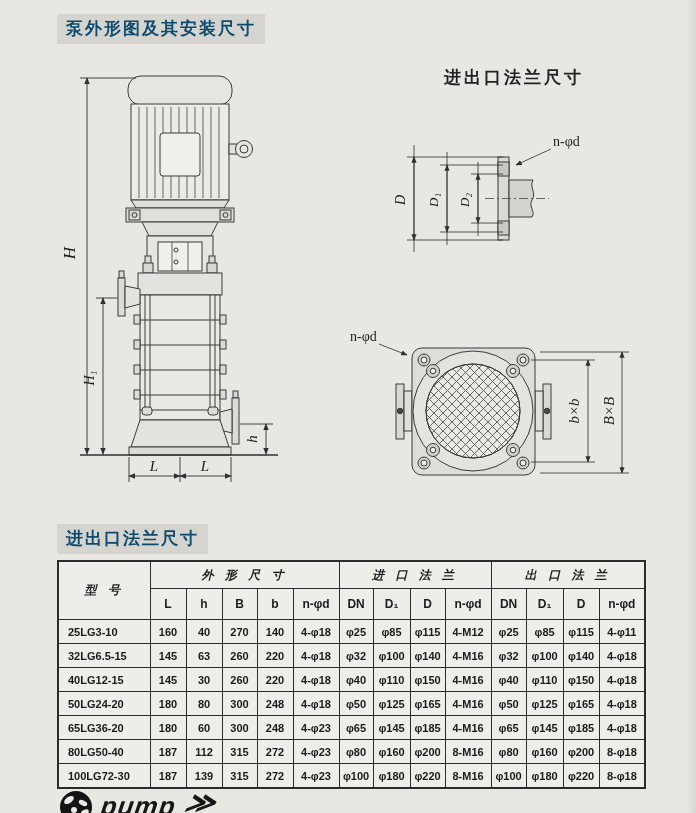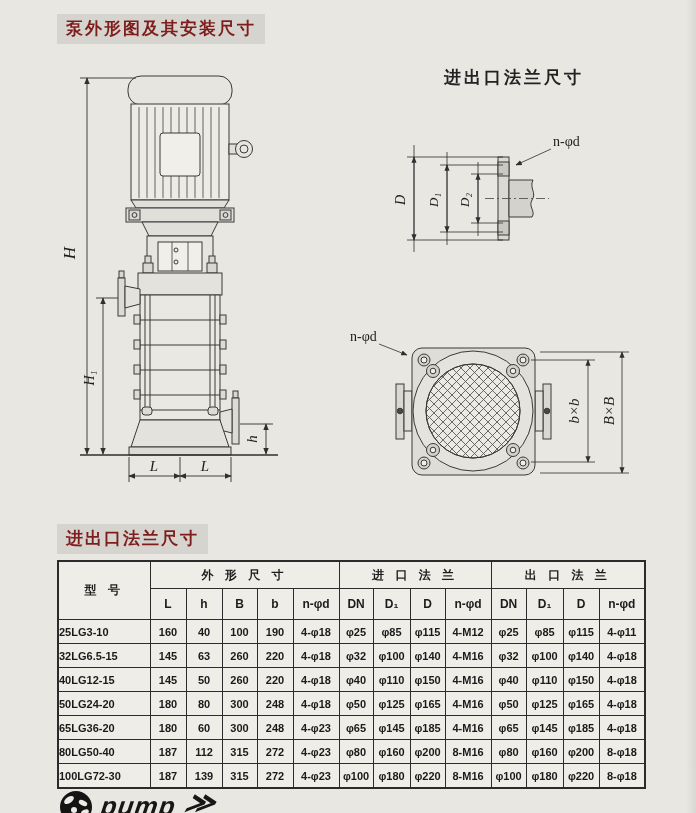--- a/index.html
+++ b/index.html
@@ -2,42 +2,42 @@
 <html><head>
 <meta charset="utf-8">
 <style>
   html,body{margin:0;padding:0;}
   body{font-family:"Liberation Sans",sans-serif;background:#b0aeaa;}
   #page{position:relative;width:696px;height:813px;background:#e9e7e2;overflow:hidden;
         box-shadow:0 0 4px rgba(0,0,0,.4);margin:0 auto;color:#1c1c1c;}
   .scan-edge{position:absolute;right:0;top:0;width:10px;height:100%;
         background:linear-gradient(to right,rgba(0,0,0,0),rgba(0,0,0,.07));pointer-events:none;}
   .sec-title{position:absolute;font-size:17px;font-weight:bold;letter-spacing:2px;
-        color:#7f1d1d;background:#d6d4cf;padding:3px 9px 4px 9px;white-space:nowrap;}
+        color:#0c4a6e;background:#d6d4cf;padding:3px 9px 4px 9px;white-space:nowrap;}
   .plain-title{position:absolute;font-size:17px;font-weight:bold;letter-spacing:3px;
         color:#222;white-space:nowrap;}
   #title1{left:57px;top:14px;}
   #title2{left:57px;top:524px;}
   #flangeTitle{left:444px;top:66px;}
   svg{position:absolute;overflow:visible;}
   #pumpSvg{left:50px;top:58px;}
   #sideFlangeSvg{left:385px;top:112px;}
   #topFlangeSvg{left:335px;top:323px;}
   .dimtext{font-family:"Liberation Serif",serif;font-style:italic;fill:#1d1d1d;}
   .callout{font-family:"Liberation Serif",serif;fill:#1d1d1d;}
   
   #flangeTable{position:absolute;left:57px;top:560px;width:587px;border-collapse:collapse;
         table-layout:fixed;background:#efede8;}
   #flangeTable th,#flangeTable td{border:1px solid #2b2b2b;text-align:center;
         font-size:11px;padding:0;overflow:hidden;white-space:nowrap;}
   #flangeTable{border:2px solid #2b2b2b;}
-  #flangeTable tr.grp th{height:26px;font-size:12px;font-weight:bold;letter-spacing:4px;}
+  #flangeTable tr.grp th{height:26px;font-size:12px;font-weight:bold;letter-spacing:4px;font-style:italic;}
   #flangeTable tr.sub th{height:30px;font-weight:bold;font-size:12px;letter-spacing:0;}
   #flangeTable td{height:23px;font-weight:bold;color:#1a1a1a;}
-  #flangeTable td.model{text-align:left;}
+  #flangeTable td.model{text-align:left;padding-left:9px;}
   th.modelHead{font-size:13px;font-weight:bold;letter-spacing:8px;}
   
   #brandText{position:absolute;left:101px;top:791px;font-size:26px;font-weight:bold;
         font-style:italic;transform:skewX(-8deg);color:#161616;letter-spacing:1px;}
   #brandChevrons{position:absolute;left:186px;top:786px;font-size:28px;font-weight:bold;
         font-style:italic;color:#161616;transform:skewX(-18deg);}
 </style>
 </head>
 <body>
 
@@ -288,22 +288,22 @@
           <th>D₁</th>
           <th>D</th>
           <th>n-φd</th>
         </tr>
     </thead>
     <tbody>
         <tr>
           <td class="model">25LG3-10</td>
           <td>160</td>
           <td>40</td>
-          <td>100</td>
-          <td>190</td>
+          <td>270</td>
+          <td>140</td>
           <td>4-φ18</td>
           <td>φ25</td>
           <td>φ85</td>
           <td>φ115</td>
           <td>4-M12</td>
           <td>φ25</td>
           <td>φ85</td>
           <td>φ115</td>
           <td>4-φ11</td>
         </tr>
@@ -319,21 +319,21 @@
           <td>φ140</td>
           <td>4-M16</td>
           <td>φ32</td>
           <td>φ100</td>
           <td>φ140</td>
           <td>4-φ18</td>
         </tr>
         <tr>
           <td class="model">40LG12-15</td>
           <td>145</td>
-          <td>50</td>
+          <td>30</td>
           <td>260</td>
           <td>220</td>
           <td>4-φ18</td>
           <td>φ40</td>
           <td>φ110</td>
           <td>φ150</td>
           <td>4-M16</td>
           <td>φ40</td>
           <td>φ110</td>
           <td>φ150</td>

